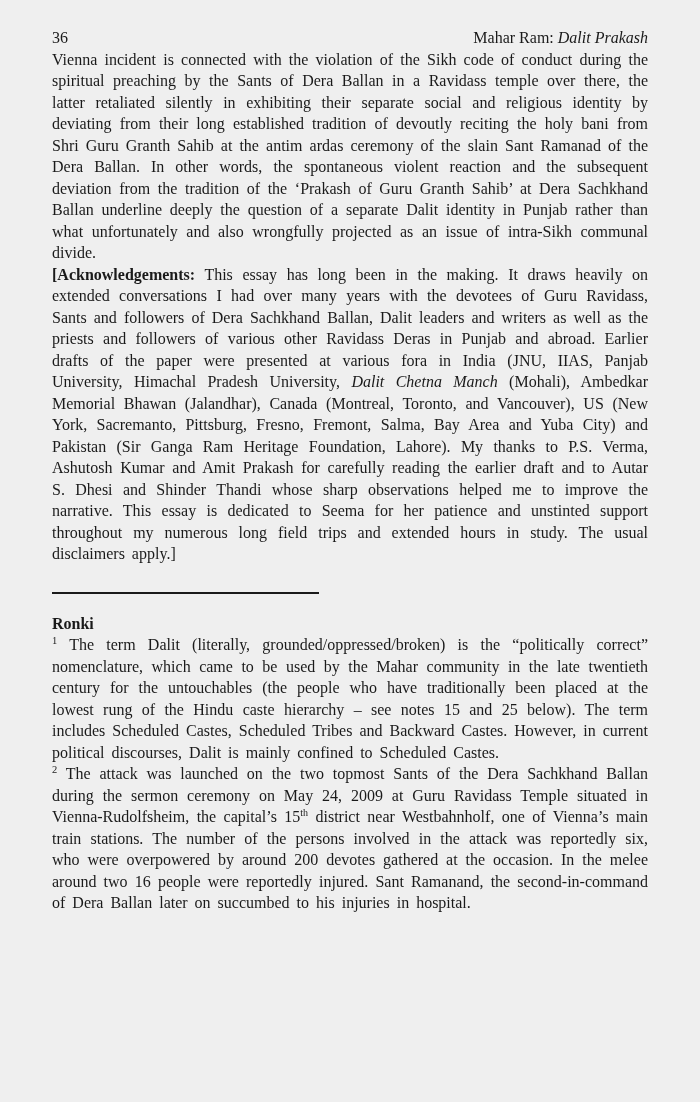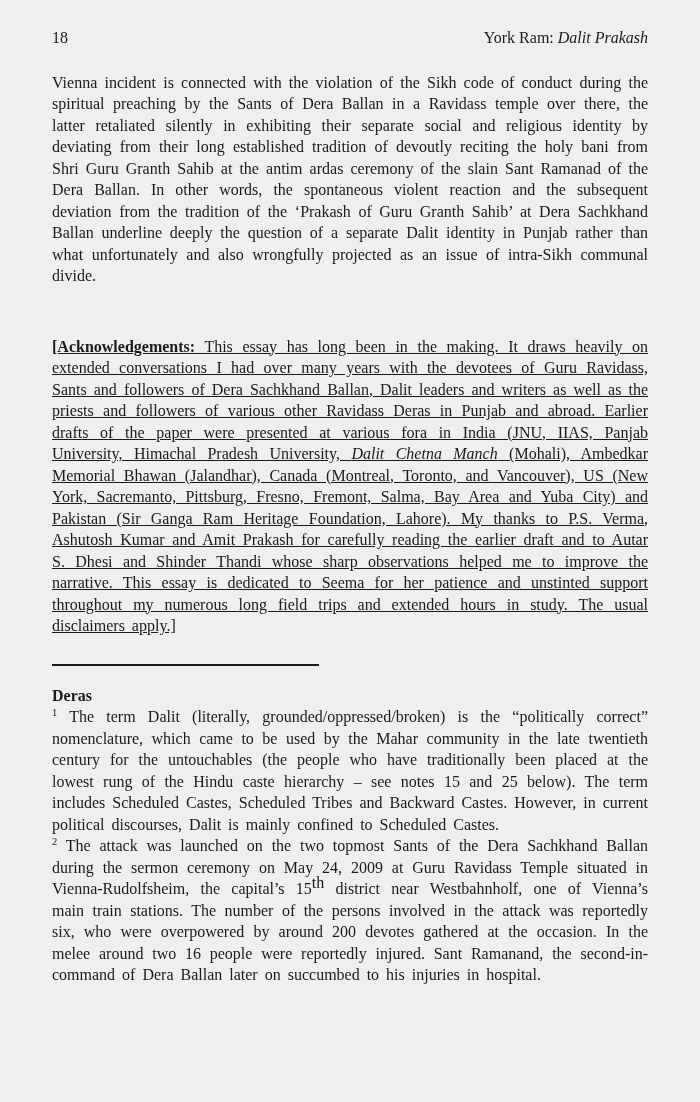--- a/index.html
+++ b/index.html
@@ -29,25 +29,22 @@
   }
   .running-head-title {
     font-style: italic;
   }
   p {
     margin: 0;
     text-align: justify;
     word-spacing: 3px;
   }
   .para-main {
-    margin-top: 23px;
   }
   .para-ack {
-    margin-top: 49px;
-    text-decoration: underline;
   }
   .ack-lead {
     font-weight: bold;
   }
   .italic-seg {
     font-style: italic;
   }
   .footnote-separator {
     width: 267px;
     height: 2px;
@@ -63,40 +60,40 @@
     margin-top: 0;
   }
   .note-first {
   }
   sup.fn-num {
     font-size: 10.5px;
     line-height: 0;
     vertical-align: super;
   }
   sup.ord {
-    font-size: 16px;
+    font-size: 10px;
     line-height: 0;
     vertical-align: super;
   }
 </style>
 </head>
 <body>
 
 <div class="page">
 
   <div class="page-header">
-    <span>18</span>
-    <span><span>York Ram: </span><span class="running-head-title">Dalit Prakash</span></span>
+    <span>36</span>
+    <span><span>Mahar Ram: </span><span class="running-head-title">Dalit Prakash</span></span>
   </div>
 
   <p class="para-main">Vienna incident is connected with the violation of the Sikh code of conduct during the spiritual preaching by the Sants of Dera Ballan in a Ravidass temple over there, the latter retaliated silently in exhibiting their separate social and religious identity by deviating from their long established tradition of devoutly reciting the holy bani from Shri Guru Granth Sahib at the antim ardas ceremony of the slain Sant Ramanad of the Dera Ballan. In other words, the spontaneous violent reaction and the subsequent deviation from the tradition of the ‘Prakash of Guru Granth Sahib’ at Dera Sachkhand Ballan underline deeply the question of a separate Dalit identity in Punjab rather than what unfortunately and also wrongfully projected as an issue of intra-Sikh communal divide.</p>
 
   <p class="para-ack"><span class="ack-lead">[Acknowledgements:</span><span> This essay has long been in the making. It draws heavily on extended conversations I had over many years with the devotees of Guru Ravidass, Sants and followers of Dera Sachkhand Ballan, Dalit leaders and writers as well as the priests and followers of various other Ravidass Deras in Punjab and abroad. Earlier drafts of the paper were presented at various fora in India (JNU, IIAS, Panjab University, Himachal Pradesh University, </span><span class="italic-seg">Dalit Chetna Manch</span><span> (Mohali), Ambedkar Memorial Bhawan (Jalandhar), Canada (Montreal, Toronto, and Vancouver), US (New York, Sacremanto, Pittsburg, Fresno, Fremont, Salma, Bay Area and Yuba City) and Pakistan (Sir Ganga Ram Heritage Foundation, Lahore). My thanks to P.S. Verma, Ashutosh Kumar and Amit Prakash for carefully reading the earlier draft and to Autar S. Dhesi and Shinder Thandi whose sharp observations helped me to improve the narrative. This essay is dedicated to Seema for her patience and unstinted support throughout my numerous long field trips and extended hours in study. The usual disclaimers apply.]</span></p>
 
   <div class="footnote-separator"></div>
 
-  <div class="notes-heading">Deras</div>
+  <div class="notes-heading">Ronki</div>
 
   <p class="note note-first"><sup class="fn-num">1</sup><span> The term Dalit (literally, grounded/oppressed/broken) is the “politically correct” nomenclature, which came to be used by the Mahar community in the late twentieth century for the untouchables (the people who have traditionally been placed at the lowest rung of the Hindu caste hierarchy – see notes 15 and 25 below). The term includes Scheduled Castes, Scheduled Tribes and Backward Castes. However, in current political discourses, Dalit is mainly confined to Scheduled Castes.</span></p>
 
   <p class="note"><sup class="fn-num">2</sup><span> The attack was launched on the two topmost Sants of the Dera Sachkhand Ballan during the sermon ceremony on May 24, 2009 at Guru Ravidass Temple situated in Vienna-Rudolfsheim, the capital’s 15</span><sup class="ord">th</sup><span> district near Westbahnholf, one of Vienna’s main train stations. The number of the persons involved in the attack was reportedly six, who were overpowered by around 200 devotes gathered at the occasion. In the melee around two 16 people were reportedly injured. Sant Ramanand, the second-in-command of Dera Ballan later on succumbed to his injuries in hospital.</span></p>
 
 </div>
 
 </body></html>

